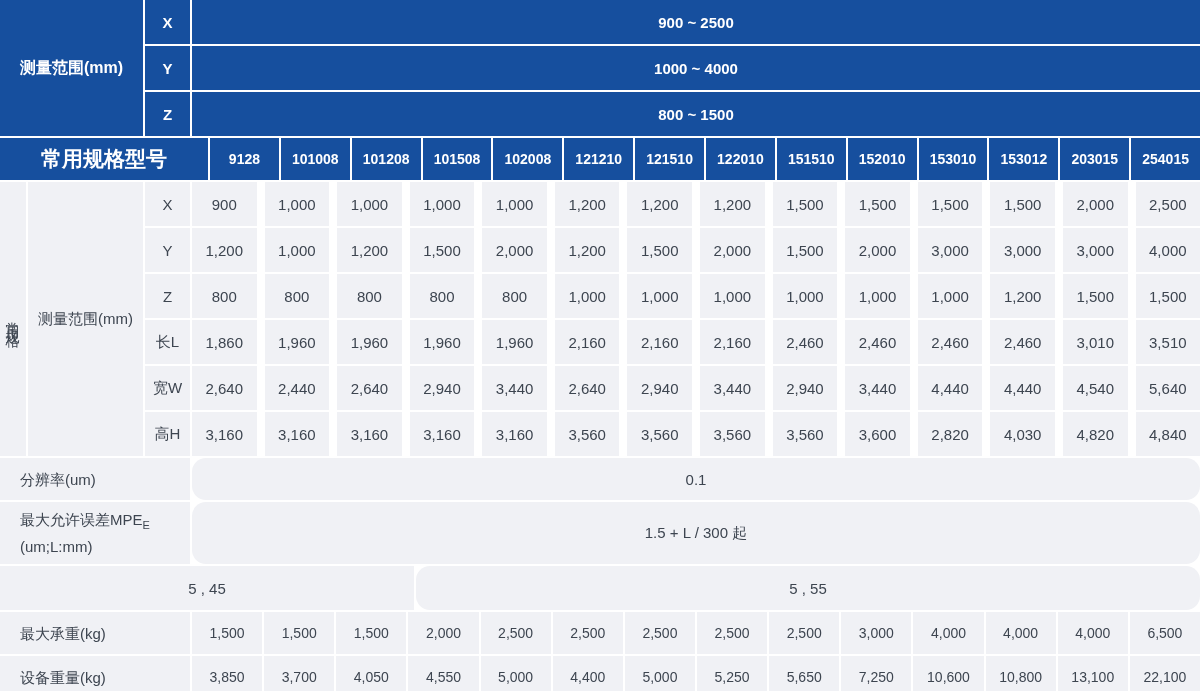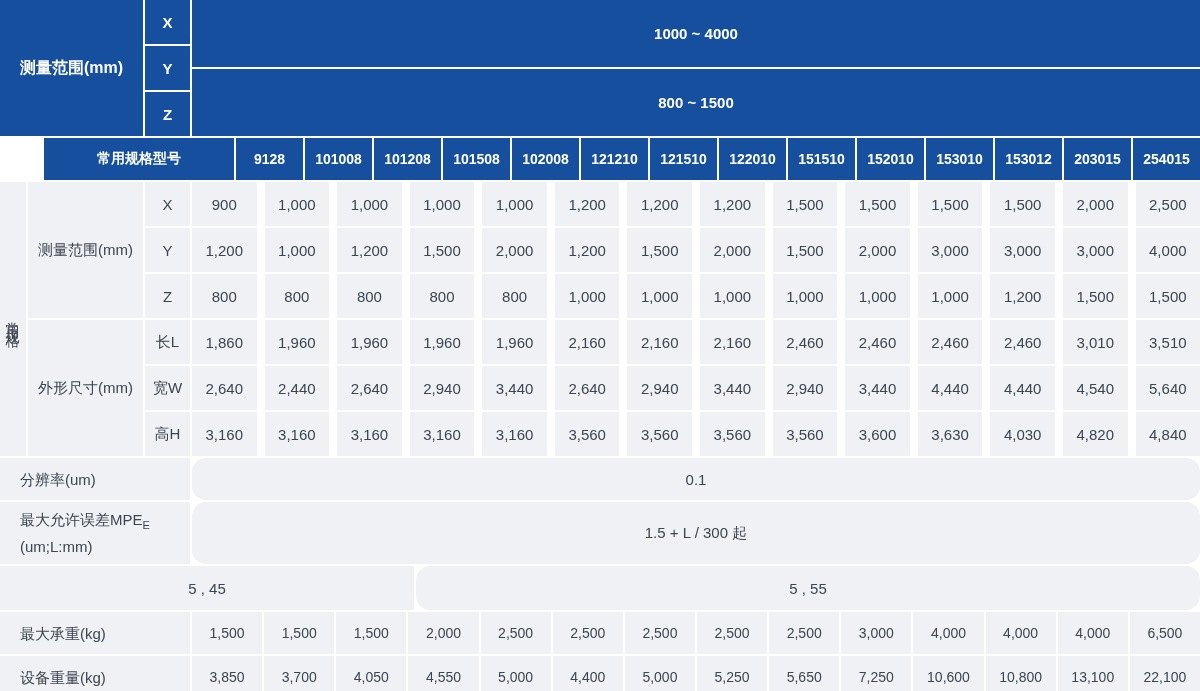--- a/index.html
+++ b/index.html
@@ -16,21 +16,21 @@
   .num{font-size:15px;}
   
   .top-section{height:136px;display:flex;gap:2px;flex:none;}
   .big-label{width:143px;flex:none;font-size:16px;}
   .xyz-col{width:45px;flex:none;display:flex;flex-direction:column;gap:2px;}
   .xyz-col .cell{flex:1;font-size:15px;}
   .range-col{flex:1;display:flex;flex-direction:column;gap:2px;}
   .range-col .cell{flex:1;font-size:15px;}
   
   .model-row{height:42px;display:flex;gap:2px;flex:none;}
-  .model-label{width:190px;flex:none;font-size:14px;margin-left:44px;}
+  .model-label{width:208px;flex:none;font-size:21px;}
   .model-cells{flex:1;display:flex;gap:2px;}
   .model-cells .cell{flex:1;font-size:14px;}
   
   .body-section{height:274px;display:flex;gap:2px;flex:none;}
   .vlab{
     width:26px;flex:none;font-size:14px;
     writing-mode:vertical-rl;text-orientation:upright;letter-spacing:4px;
   }
   .group-col{width:115px;flex:none;display:flex;flex-direction:column;gap:2px;}
   .group-col .cell{flex:1;font-size:15px;}
@@ -61,20 +61,21 @@
 <div class="wrap">
 
   <div class="top-section">
     <div class="cell blue big-label">测量范围(mm)</div>
     <div class="xyz-col">
       <div class="cell blue">X</div>
       <div class="cell blue">Y</div>
       <div class="cell blue">Z</div>
     </div>
     <div class="range-col">
+      <div class="cell blue">900 ~ 2500</div>
       <div class="cell blue">1000 ~ 4000</div>
       <div class="cell blue">800 ~ 1500</div>
     </div>
   </div>
 
   <div class="model-row">
     <div class="cell blue model-label">常用规格型号</div>
     <div class="model-cells">
         <div class="cell blue">9128</div>
         <div class="cell blue">101008</div>
@@ -90,21 +91,20 @@
         <div class="cell blue">153012</div>
         <div class="cell blue">203015</div>
         <div class="cell blue">254015</div>
       </div>
   </div>
 
   <div class="body-section">
     <div class="cell lite vlab">常用规格</div>
     <div class="group-col">
       <div class="cell lite">测量范围(mm)</div>
-      <div class="cell lite">外形尺寸(mm)</div>
     </div>
     <div class="sub-col">
       <div class="cell lite">X</div>
       <div class="cell lite">Y</div>
       <div class="cell lite">Z</div>
       <div class="cell lite">长L</div>
       <div class="cell lite">宽W</div>
       <div class="cell lite">高H</div>
     </div>
     <div class="data-rows">
@@ -192,21 +192,21 @@
           <div class="cell lite num">3,160</div>
           <div class="cell lite num">3,160</div>
           <div class="cell lite num">3,160</div>
           <div class="cell lite num">3,160</div>
           <div class="cell lite num">3,160</div>
           <div class="cell lite num">3,560</div>
           <div class="cell lite num">3,560</div>
           <div class="cell lite num">3,560</div>
           <div class="cell lite num">3,560</div>
           <div class="cell lite num">3,600</div>
-          <div class="cell lite num">3,630</div>
+          <div class="cell lite num">2,820</div>
           <div class="cell lite num">4,030</div>
           <div class="cell lite num">4,820</div>
           <div class="cell lite num">4,840</div>
         </div>
     </div>
   </div>
 
   <div class="brow row-h42">
     <div class="cell lite blabel">
       <span>分辨率(um)</span>

